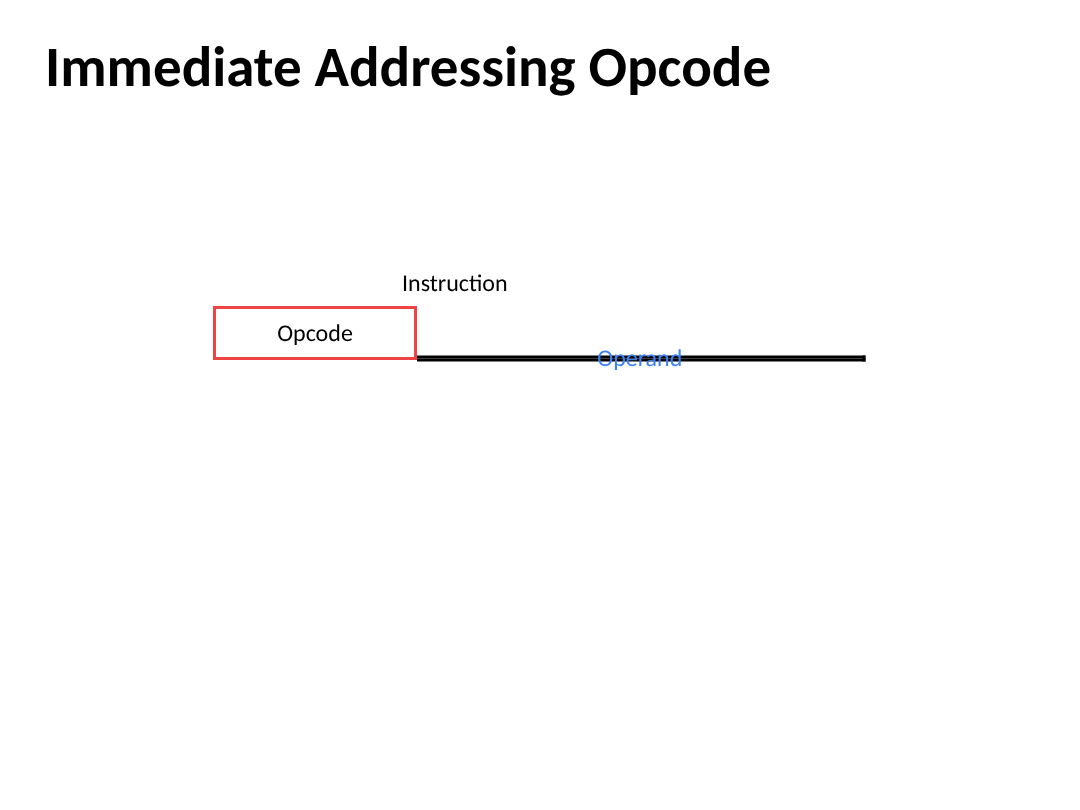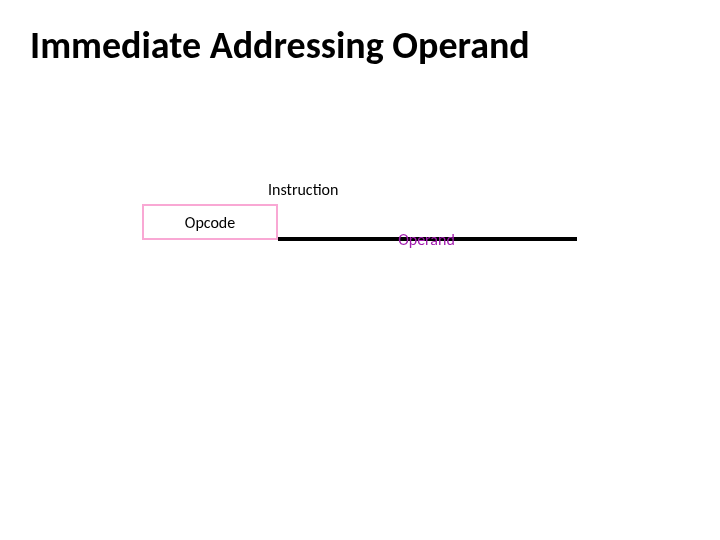--- a/index.html
+++ b/index.html
@@ -29,44 +29,44 @@
     .instruction-box {
       position: absolute;
       top: 204px;
       left: 142px;
       width: 435px;
       height: 36px;
       display: flex;
     }
     .opcode-cell {
       width: 136px;
-      border: 2px solid #f9a8d4;
+      border: 2px solid #ef4444;
       display: flex;
       align-items: center;
       justify-content: center;
       font-size: 16px;
       font-weight: 400;
       color: #000;
     }
     .operand-cell {
       flex: 1;
       border: 2px solid #000;
       border-left: none;
       display: flex;
       align-items: center;
       justify-content: center;
       font-size: 16px;
       font-weight: 400;
-      color: #a21caf;
+      color: #3b82f6;
       margin-top: 33px;
     }
   </style>
 </head>
 <body>
 
-<div class="title">Immediate Addressing Operand</div>
+<div class="title">Immediate Addressing Opcode</div>
 
 <div class="instruction-label">Instruction</div>
 
 <div class="instruction-box">
   <div class="opcode-cell">Opcode</div>
   <div class="operand-cell">Operand</div>
 </div>
 
 </body></html>

